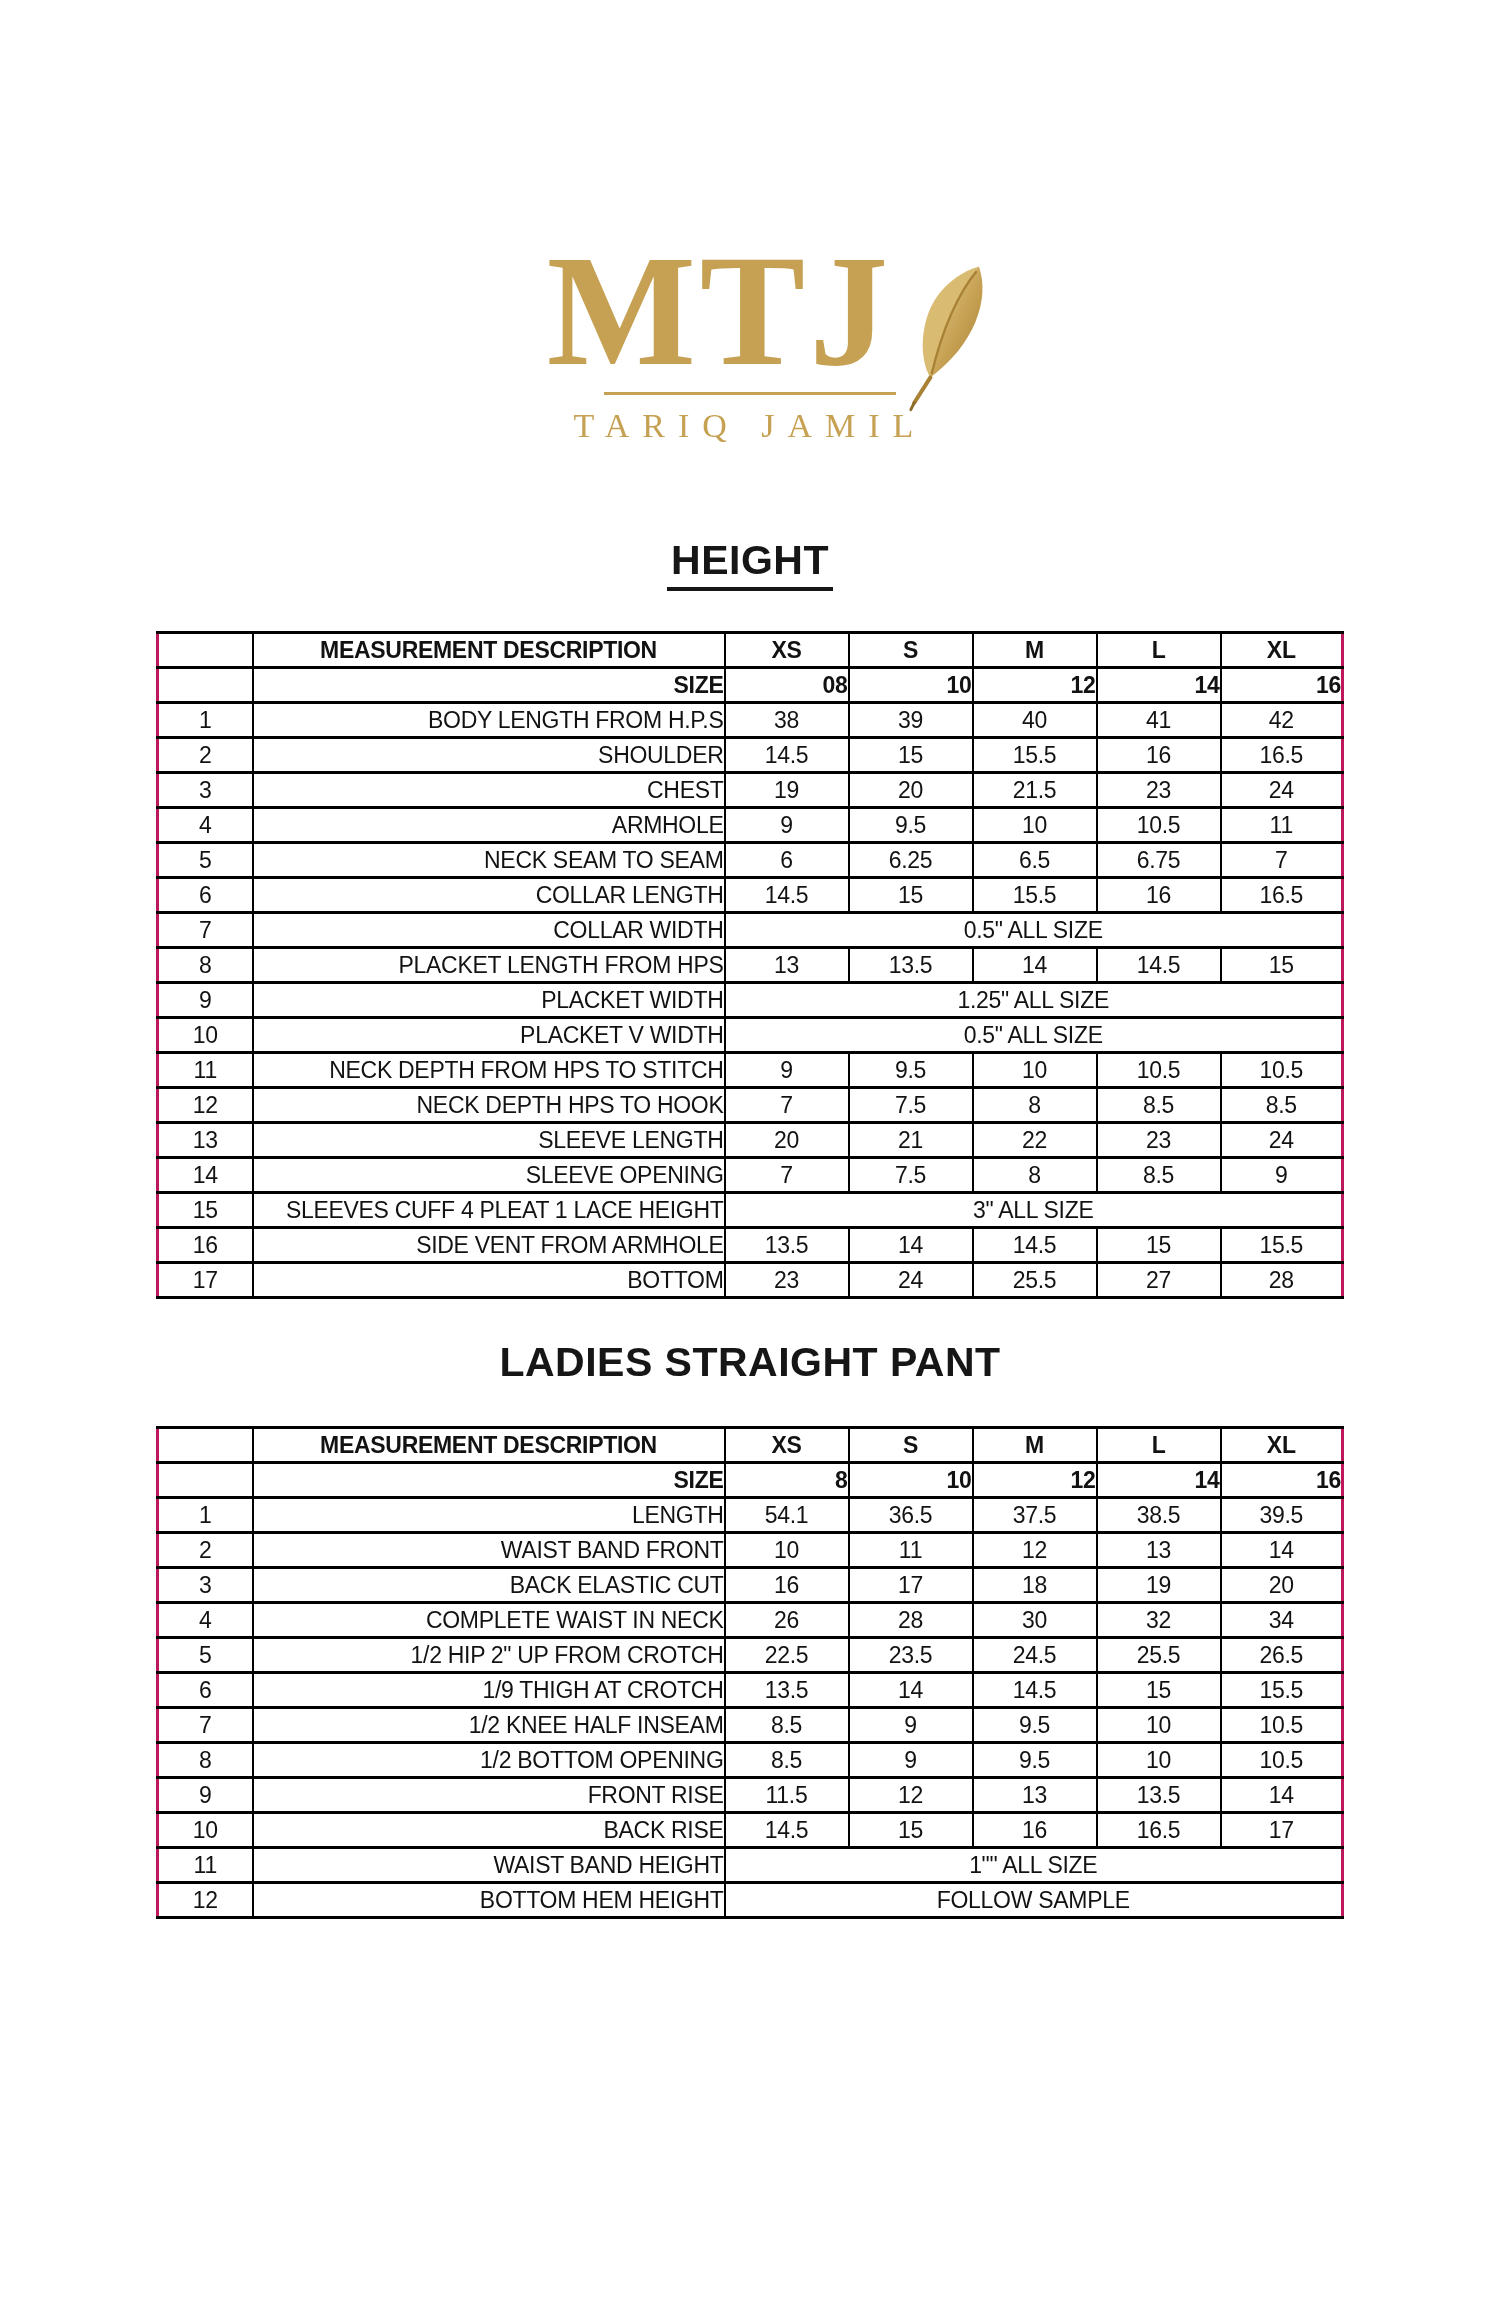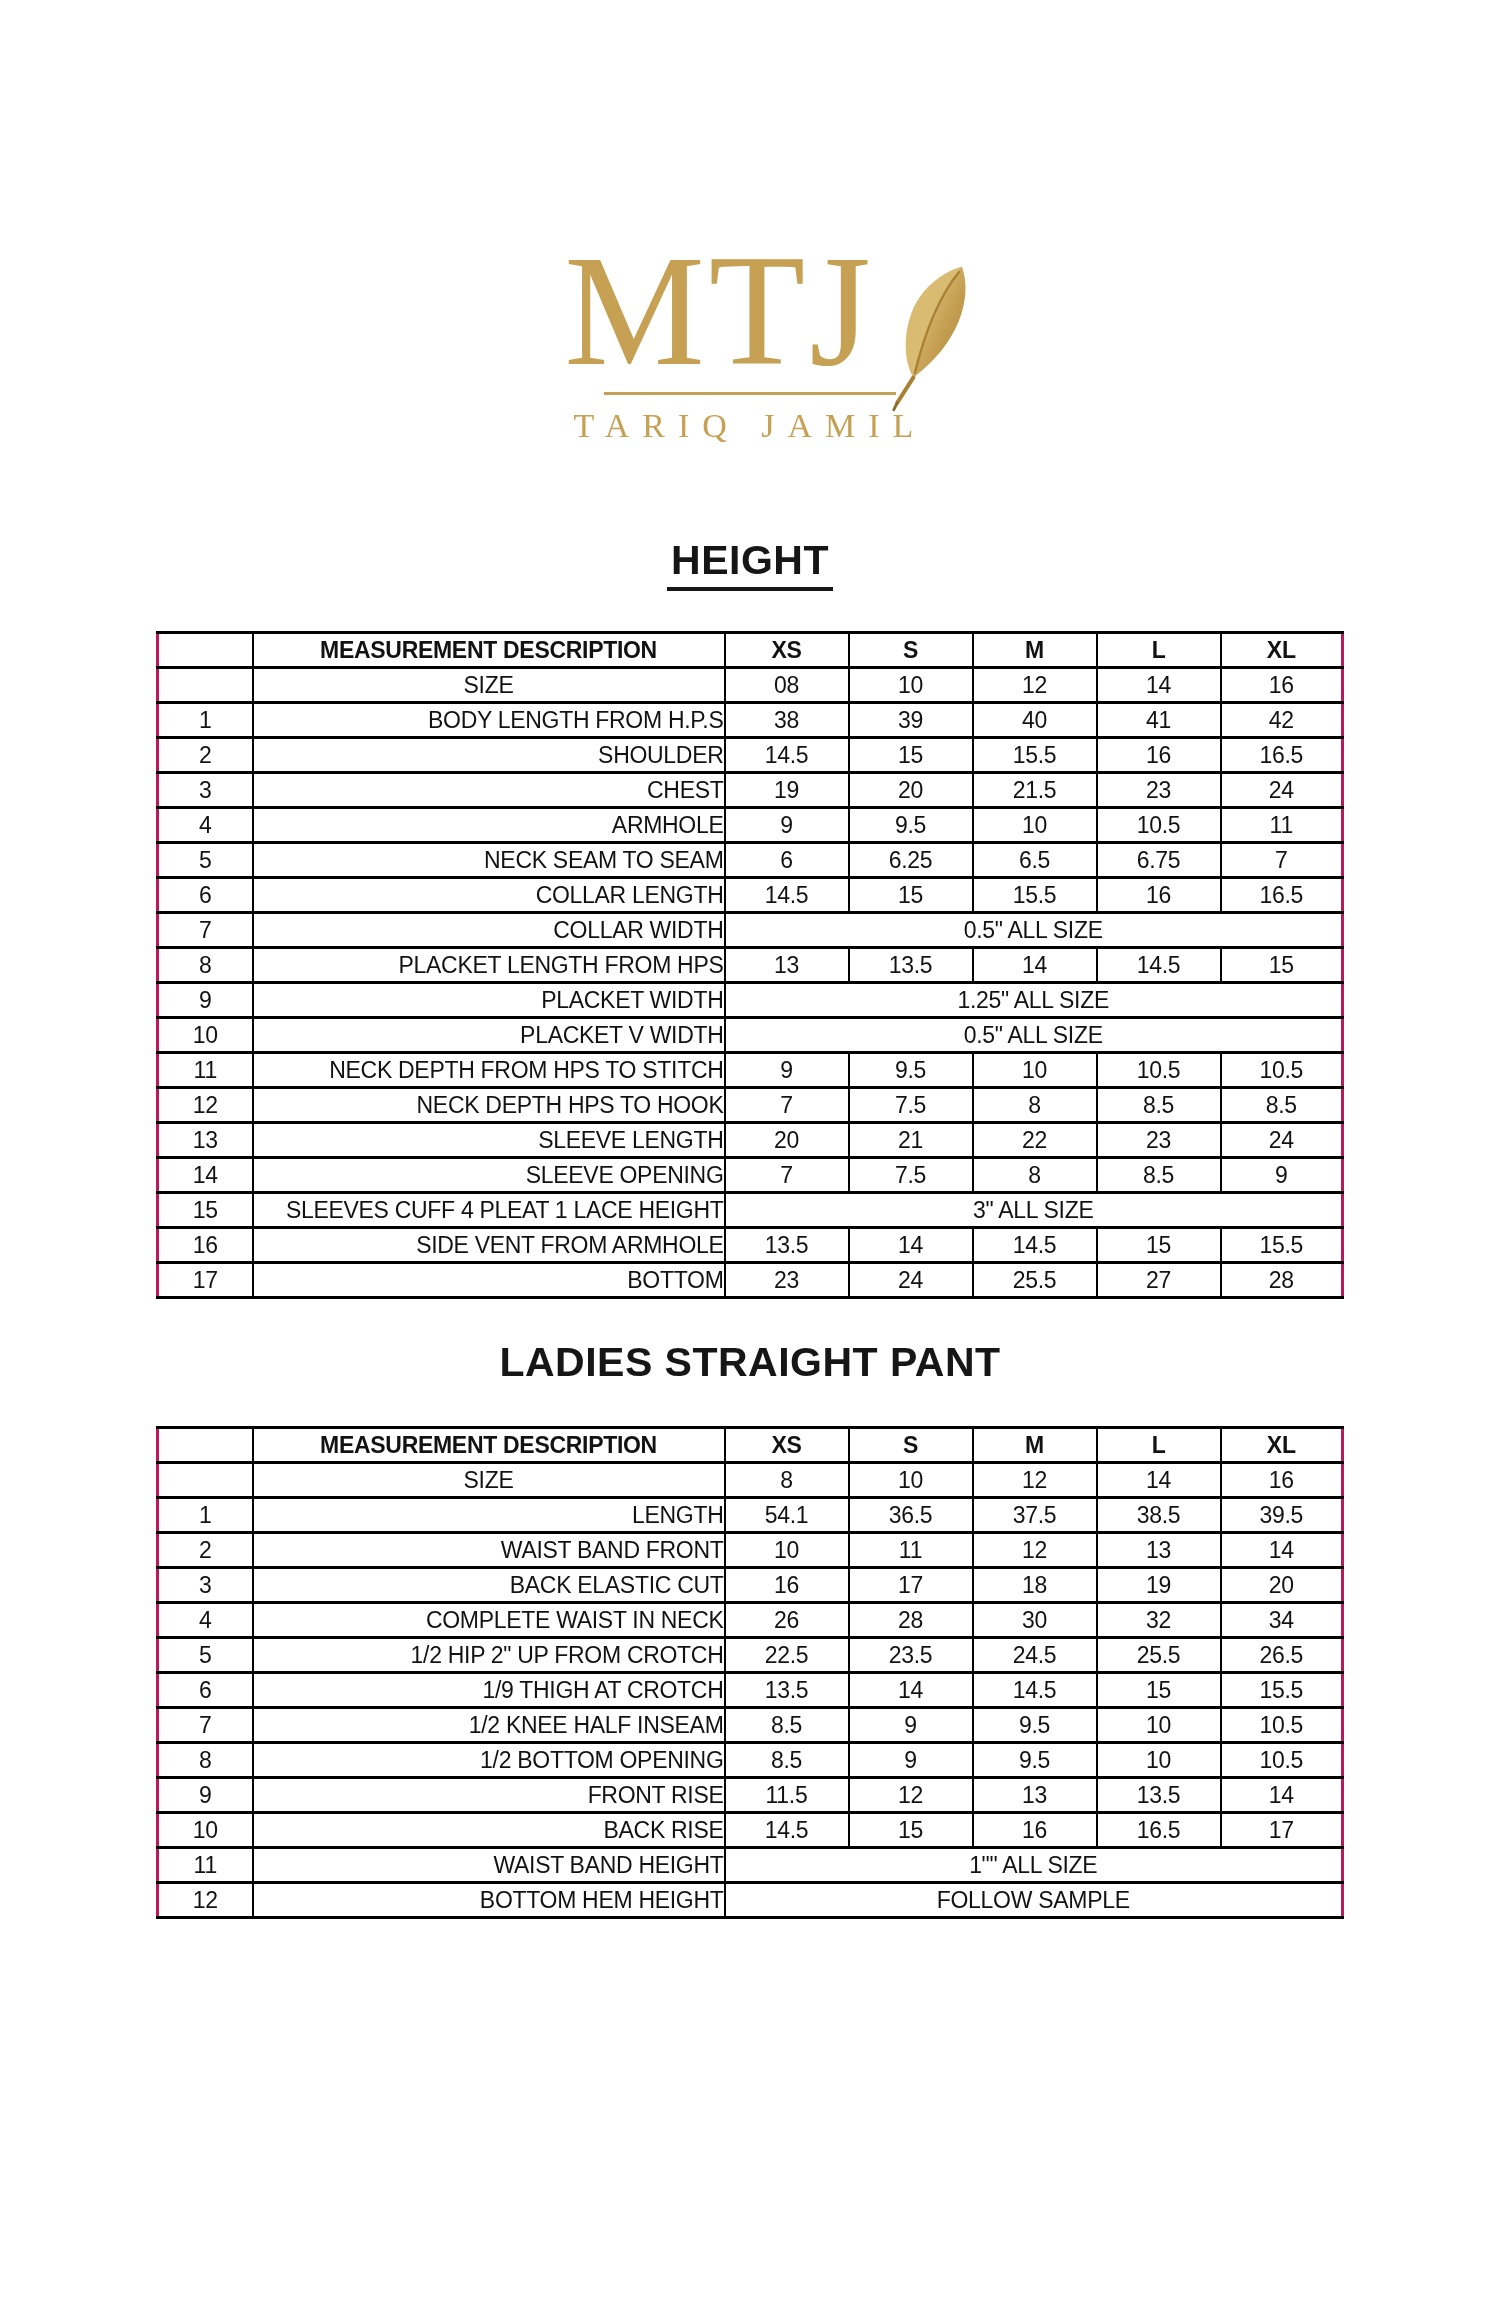--- a/index.html
+++ b/index.html
@@ -21,21 +21,21 @@
     justify-content: center;
     align-items: flex-end;
     height: 158px;
   }
   .mtj-text {
     font-family: "Liberation Serif", serif;
     font-size: 158px;
     line-height: 1;
     letter-spacing: 4px;
     color: var(--gold, #C6A153);
-    font-weight: 400;
+    font-weight: 700;
     margin-left: 38px;
   }
   .feather { margin-left: -6px; transform: translateY(26px); }
   .gold-rule {
     width: 292px;
     height: 3px;
     margin: 2px auto 0 auto;
     background: var(--gold, #C6A153);
   }
   .brand-text {
@@ -83,21 +83,21 @@
     line-height: 1;
     color: #121212;
     vertical-align: middle;
     overflow: hidden;
     white-space: nowrap;
   }
   .c-no   { text-align: center; }
   .c-desc { text-align: right; padding-left: 8px !important; }
   .c-val  { text-align: center; }
   .hdr    { font-weight: bold; text-align: center; }
-  .size-row td { font-weight: normal; }
+  .size-row td { font-weight: bold; text-align: right; }
 </style>
 </head>
 <body>
 
 <div class="page" style="--gold: #C6A153;">
 
   <div class="logo-block">
     <div class="mtj-row">
       <div class="mtj-text">MTJ</div>
       <div class="feather">

